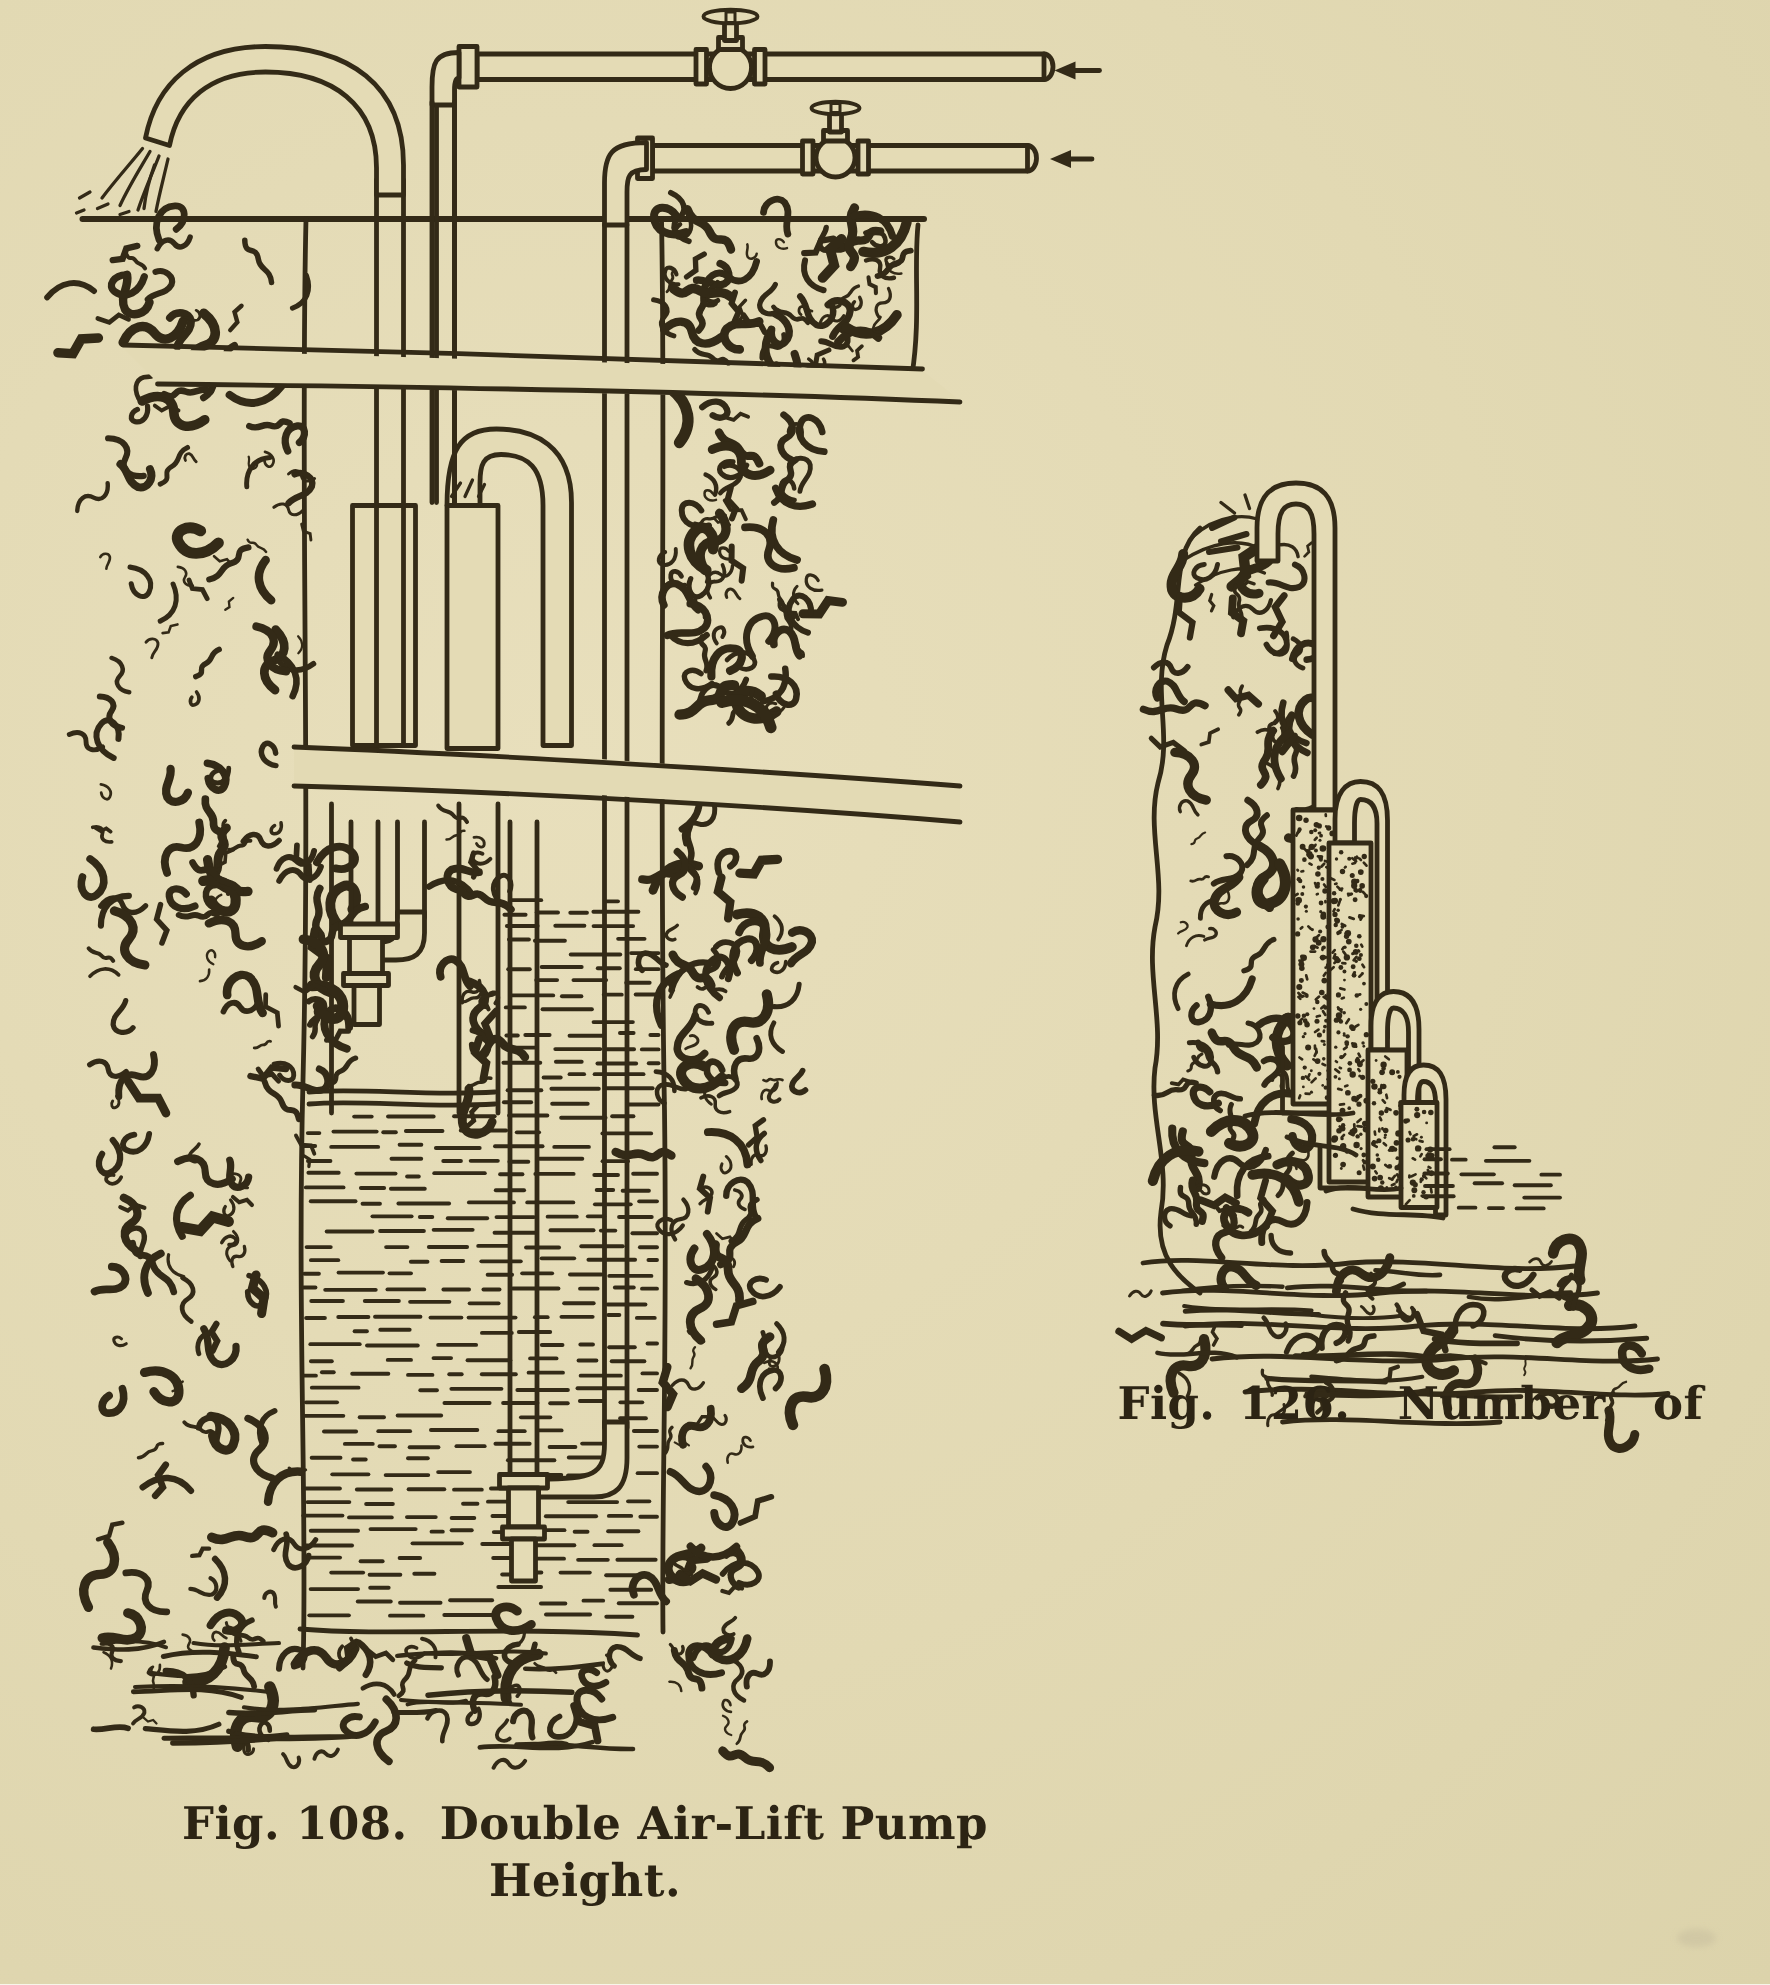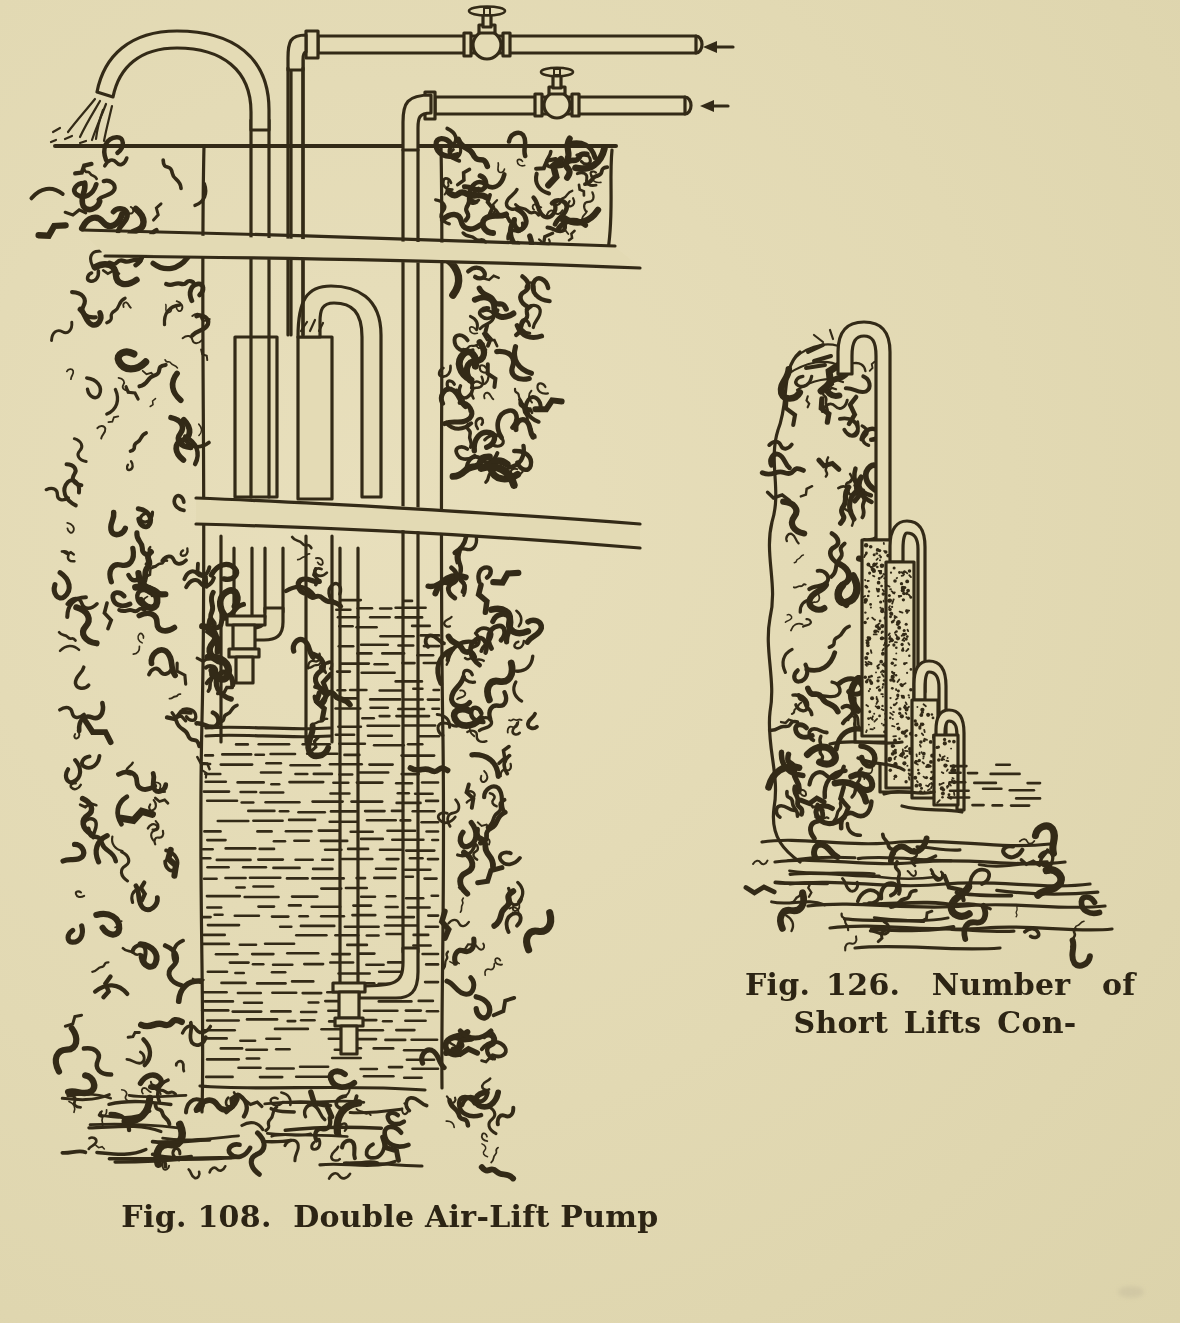--- a/index.html
+++ b/index.html
@@ -1684,21 +1684,21 @@
           <path d="M874.5,876.5 c20,2.5 41,3.3 61,0.5" stroke="#332a17" fill="none" stroke-width="2.615859911683947" stroke-linecap="round"></path>
           <path d="M871.5,929.4 c27,0.6 55,2.6 82,-2.5" stroke="#332a17" fill="none" stroke-width="3.755844747647643" stroke-linecap="round"></path>
           <path d="M996.8,890.4 c34,4.5 67,4.6 101,1.8" stroke="#332a17" fill="none" stroke-width="3.267924358602613" stroke-linecap="round"></path>
           <path d="M911.7,859.1 c8,3.6 16,1.2 24,-3.1" stroke="#332a17" fill="none" stroke-width="3.280426413100213" stroke-linecap="round"></path>
         </g>
     </g>
   </svg>
 
   <div class="caption cap125" style="left:60px;top:1198px;width:660px">
     <div class="cap-line">Fig. 108.  Double Air-Lift Pump</div>
+    <div class="cap-line">Height.</div>
   </div>
 
-  <div class="caption cap126" style="left:745px;top:966px;width:380px">
+  <div class="caption cap126" style="left:745px;top:918px;width:380px">
     <div class="cap-line">Fig. 126.  Number  of</div>
-    <div class="cap-line">Short Lifts Con-</div>
   </div>
 
   <div class="smudge"></div>
 </div>
 
 </body></html>

